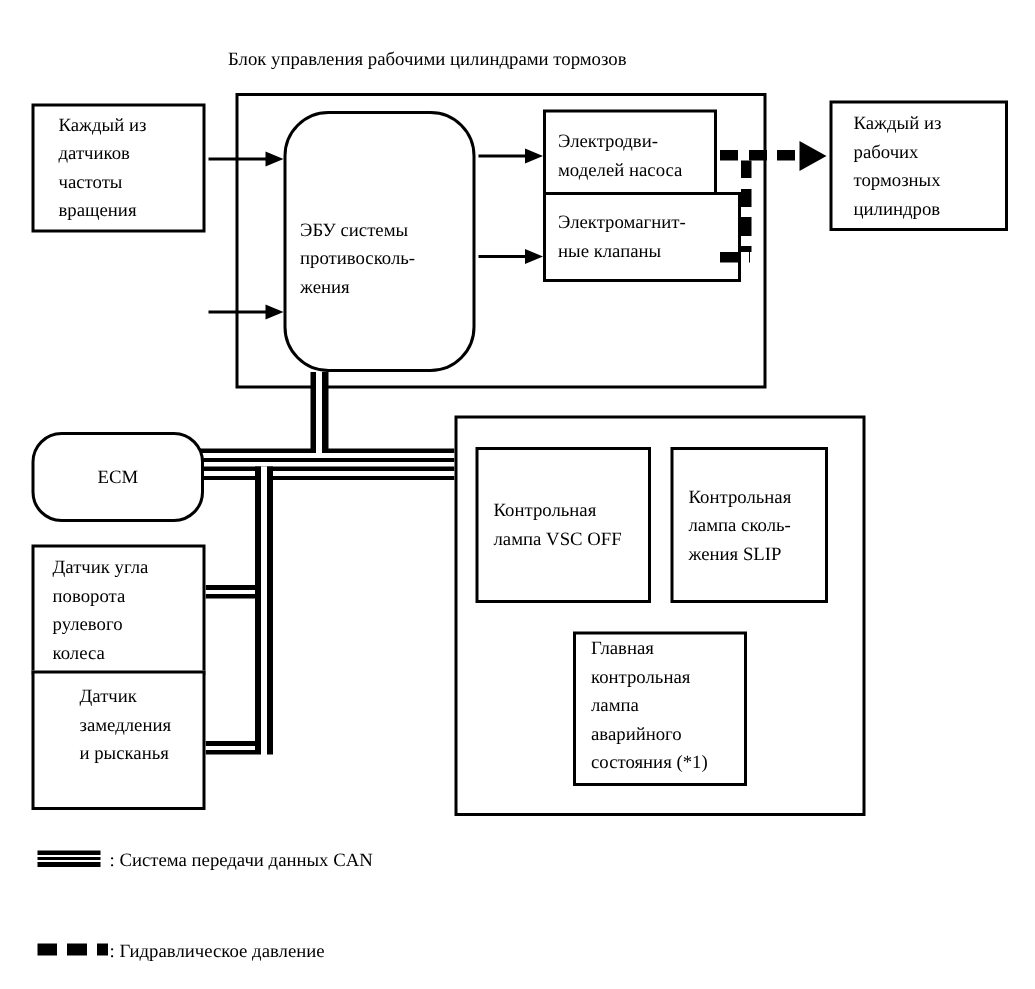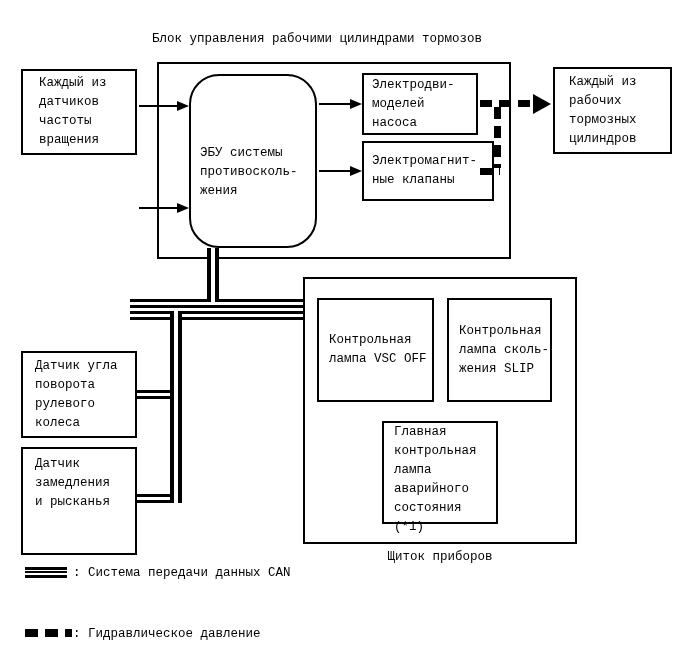--- a/index.html
+++ b/index.html
@@ -1,18 +1,18 @@
 <!DOCTYPE html>
 <html><head>
 <meta charset="utf-8">
 <style>
   html,body{margin:0;padding:0;background:#fff;}
   #canvas{
     position:relative;width:690px;height:659px;background:#fff;
-    font-family:Liberation Mono, monospace;
+    font-family:Liberation Serif, serif;
     font-size:12.5px;color:#000;overflow:hidden;
   }
   .abs{position:absolute;box-sizing:border-box;}
   .box{
     border:2px solid #000;background:#fff;
     display:flex;flex-direction:column;justify-content:center;
     white-space:pre-line;line-height:19px;
   }
   .rounded{border-radius:20px;border-width:2.5px;}
   .toppad{justify-content:flex-start;}
@@ -37,44 +37,45 @@
 <div id="canvas">
 
   <div class="abs" style="left:157px;top:62px;width:354px;height:197px;border:2px solid #000;background:#fff;"></div>
   <div class="abs label nowrap" style="left:152px;top:30px;">Блок управления рабочими цилиндрами тормозов</div>
 
   <div class="abs box rounded" style="left:189px;top:74px;width:128px;height:174px;border-radius:30px;padding-left:9px;padding-top:22px;">ЭБУ системы
 противосколь-
 жения</div>
   <div class="abs box" style="left:362px;top:73px;width:116px;height:62px;padding-left:8px;">Электродви-
 моделей насоса</div>
-  <div class="abs box" style="left:362px;top:141px;width:132px;height:60px;padding-left:8px;">Электромагнит-
+  <div class="abs box" style="left:362px;top:128px;width:132px;height:60px;padding-left:8px;">Электромагнит-
 ные клапаны</div>
 
   <div class="abs box" style="left:553px;top:67px;width:119px;height:87px;padding-left:14px;">Каждый из
 рабочих
 тормозных
 цилиндров</div>
 
   <div class="abs box" style="left:21px;top:69px;width:116px;height:86px;padding-left:16px;">Каждый из
 датчиков
 частоты
 вращения</div>
 
   <div class="abs can-h" style="left:130px;top:299px;width:173px;"></div>
   <div class="abs can-h" style="left:130px;top:311px;width:173px;"></div>
   <div class="abs can-v" style="left:170px;top:311px;height:192px;"></div>
   <div class="abs can-h" style="left:137px;top:390px;width:33px;"></div>
   <div class="abs can-h" style="left:137px;top:494px;width:33px;"></div>
 
-  <div class="abs box" style="left:21px;top:351px;width:116px;height:87px;padding-left:12px;">Датчик угла
+  <div class="abs box rounded" style="left:21px;top:288px;width:115px;height:60px;align-items:center;padding-left:0;">ECM</div>
+  <div class="abs box" style="left:21px;top:363px;width:116px;height:87px;padding-left:12px;">Датчик угла
 поворота
 рулевого
 колеса</div>
-  <div class="abs box toppad" style="left:21px;top:447px;width:116px;height:108px;padding-left:12px;padding-top:6px;">Датчик
+  <div class="abs box toppad" style="left:21px;top:447px;width:116px;height:93px;padding-left:30px;padding-top:6px;">Датчик
 замедления
 и рысканья</div>
 
   <div class="abs can-v" style="left:207px;top:248px;height:54px;"></div>
 
   <div class="abs arrow" style="left:139px;top:101px;width:53px;height:10px;">
     <div class="shaft" style="width:39px;"></div>
       <div class="head" style="left:38px;"></div>
   </div>
   <div class="abs arrow" style="left:139px;top:203px;width:53px;height:10px;">
@@ -99,21 +100,20 @@
   <div class="abs box" style="left:317px;top:298px;width:117px;height:104px;padding-left:10px;">Контрольная
 лампа VSC OFF</div>
   <div class="abs box" style="left:447px;top:298px;width:105px;height:104px;padding-left:10px;">Контрольная
 лампа сколь-
 жения SLIP</div>
   <div class="abs box toppad" style="left:382px;top:421px;width:116px;height:103px;padding-left:10px;padding-top:0;">Главная
 контрольная
 лампа
 аварийного
 состояния (*1)</div>
-  <div class="abs label" style="left:303px;top:548px;width:274px;text-align:center;">Щиток приборов</div>
 
 
   <div class="abs can-symbol" style="left:25px;top:567px;width:42px;height:11px;"></div>
   <div class="abs label" style="left:73px;top:564px;">: Система передачи данных CAN</div>
   <div class="abs dash-h" style="left:25px;top:629px;width:47px;height:8px;background:repeating-linear-gradient(to right,#000 0 13px,rgba(0,0,0,0) 13px 20px);"></div>
   <div class="abs label" style="left:73px;top:625px;">: Гидравлическое давление</div>
 
 </div>
 
 </body></html>

